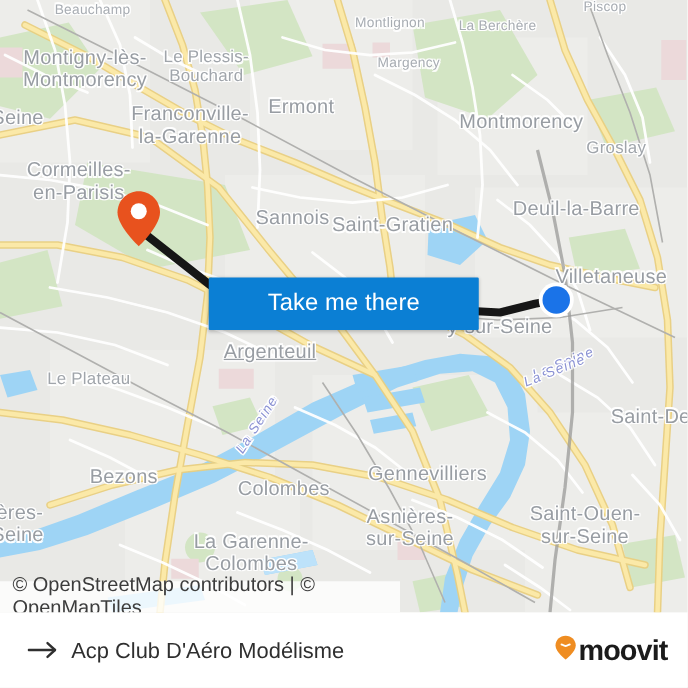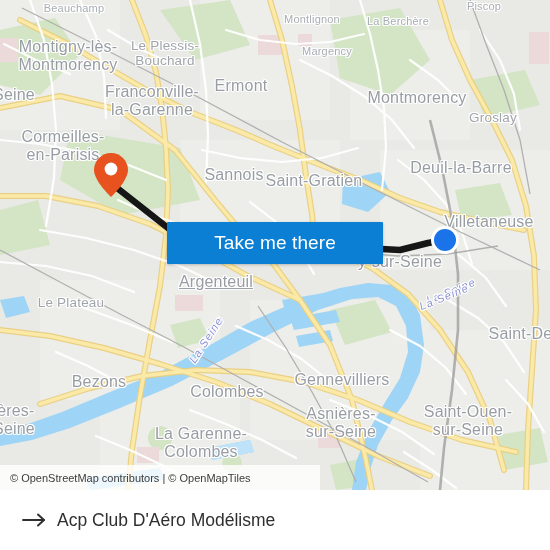--- a/index.html
+++ b/index.html
@@ -68,21 +68,21 @@
     font-family: "Liberation Sans", sans-serif;
   }
 
   
   #attribution {
     position: absolute; left: 0; bottom: 0;
     width: 320px; height: 25px;
     background: rgba(255,255,255,.80);
     display: flex; align-items: center;
     padding-left: 10px;
-    font-size: 11px;
+    font-size: 16px;
     color: #3c3c3c;
   }
 
   
   #footer {
     position: absolute; left: 0; top: 490px;
     width: 550px; height: 60px;
     background: #ffffff;
     display: flex; align-items: center;
     padding: 0 16px 0 22px;
@@ -268,21 +268,21 @@
         <div class="lbl s-lg" style="left: 489px; top: 222px;">Villetaneuse</div>
         <div class="lbl s-lg" style="left: 400px; top: 262px;">y-sur-Seine</div>
         <div class="lbl s-lg" style="left: 216px; top: 282px; text-decoration: underline;">Argenteuil</div>
         <div class="lbl s-md" style="left: 71px; top: 303px;">Le Plateau</div>
         <div class="lbl s-lg" style="left: 525px; top: 334px;">Saint-Den</div>
         <div class="lbl s-lg" style="left: 99px; top: 382px;">Bezons</div>
         <div class="lbl s-lg" style="left: 227px; top: 392px;">Colombes</div>
         <div class="lbl s-lg" style="left: 342px; top: 380px;">Gennevilliers</div>
         <div class="lbl s-lg" style="left: 14px; top: 420px;">ières-
 Seine</div>
-        <div class="lbl s-lg" style="left: 341px; top: 423px;">Asnières-
+        <div class="lbl s-lg" style="left: 328px; top: 423px;">Asnières-
 sur-Seine</div>
         <div class="lbl s-lg" style="left: 468px; top: 421px;">Saint-Ouen-
 sur-Seine</div>
         <div class="lbl s-lg" style="left: 201px; top: 443px;">La Garenne-
 Colombes</div>
         <div class="lbl water" style="left: 207px; top: 339px; transform: translate(-50%, -50%) rotate(-57deg);">La Seine</div>
         <div class="lbl water" style="left: 206px; top: 340px; transform: translate(-50%, -50%) rotate(-57deg);">La Seine</div>
         <div class="lbl water" style="left: 451px; top: 291px; transform: translate(-50%, -50%) rotate(-22deg);">La Seine</div>
         <div class="lbl water" style="left: 444px; top: 297px; transform: translate(-50%, -50%) rotate(-22deg);">La Seine</div>
       </div>
@@ -317,14 +317,24 @@
     <div id="trip-summary">
       <span id="arrow-icon">
         <svg width="26" height="16" viewBox="0 0 26 16" aria-hidden="true">
           <path d="M1 8 H22" stroke="#2f2f2f" stroke-width="1.9" stroke-linecap="round" fill="none"></path>
           <path d="M16 2.5 L22 8 L16 13.5" stroke="#2f2f2f" stroke-width="1.9" stroke-linecap="round" stroke-linejoin="round" fill="none"></path>
         </svg>
       </span>
       <span>Acp Club D'Aéro Modélisme</span>
     </div>
 
+    <div id="brand-logo">
+      <span>
+        <svg width="17" height="20" viewBox="0 0 17 20" aria-hidden="true">
+          <path d="M8.5 0.6 C3.9 0.6 0.4 4 0.4 8.4 C0.4 13.6 8.5 19.6 8.5 19.6
+                   C8.5 19.6 16.6 13.6 16.6 8.4 C16.6 4 13.1 0.6 8.5 0.6 Z" fill="#ef8d22"></path>
+          <path d="M5.2 7.6 C6.3 7.6 6.6 8.8 8.5 8.8 C10.4 8.8 10.7 7.6 11.8 7.6" stroke="#ffffff" stroke-width="1.5" fill="none" stroke-linecap="round"></path>
+        </svg>
+      </span>
+      <span id="brand-name">moovit</span>
+    </div>
   </div>
 </div>
 
 </body></html>

